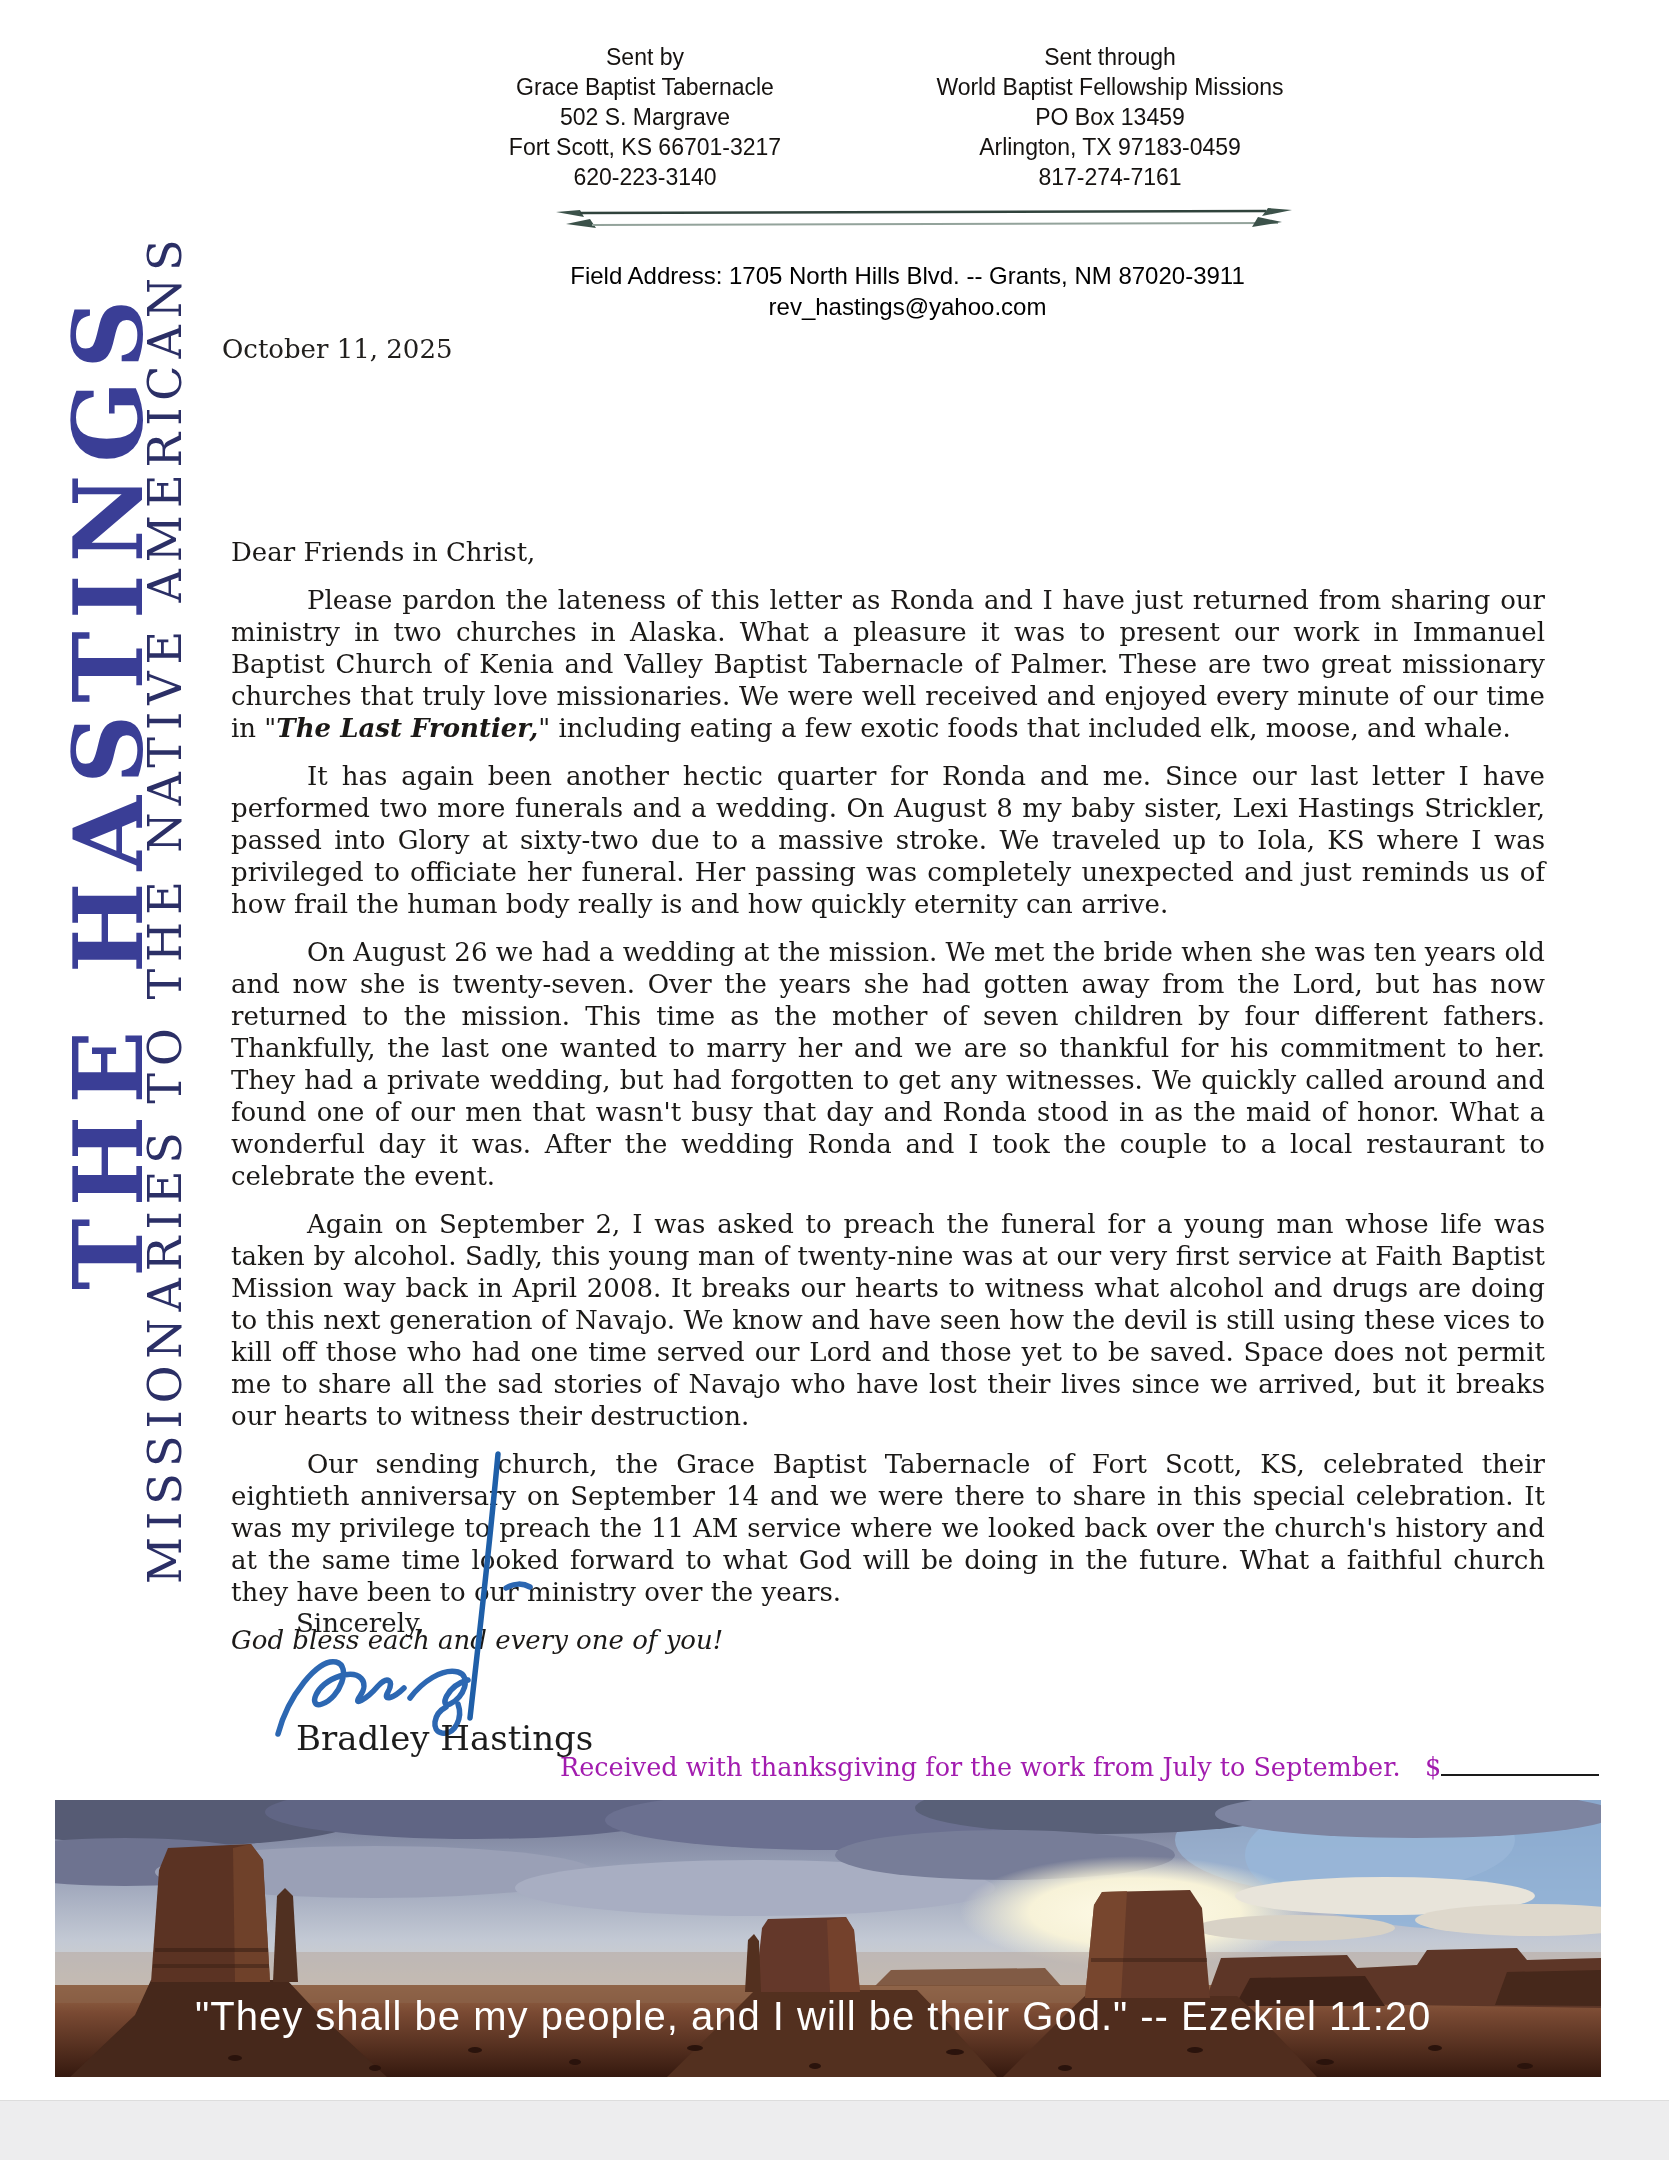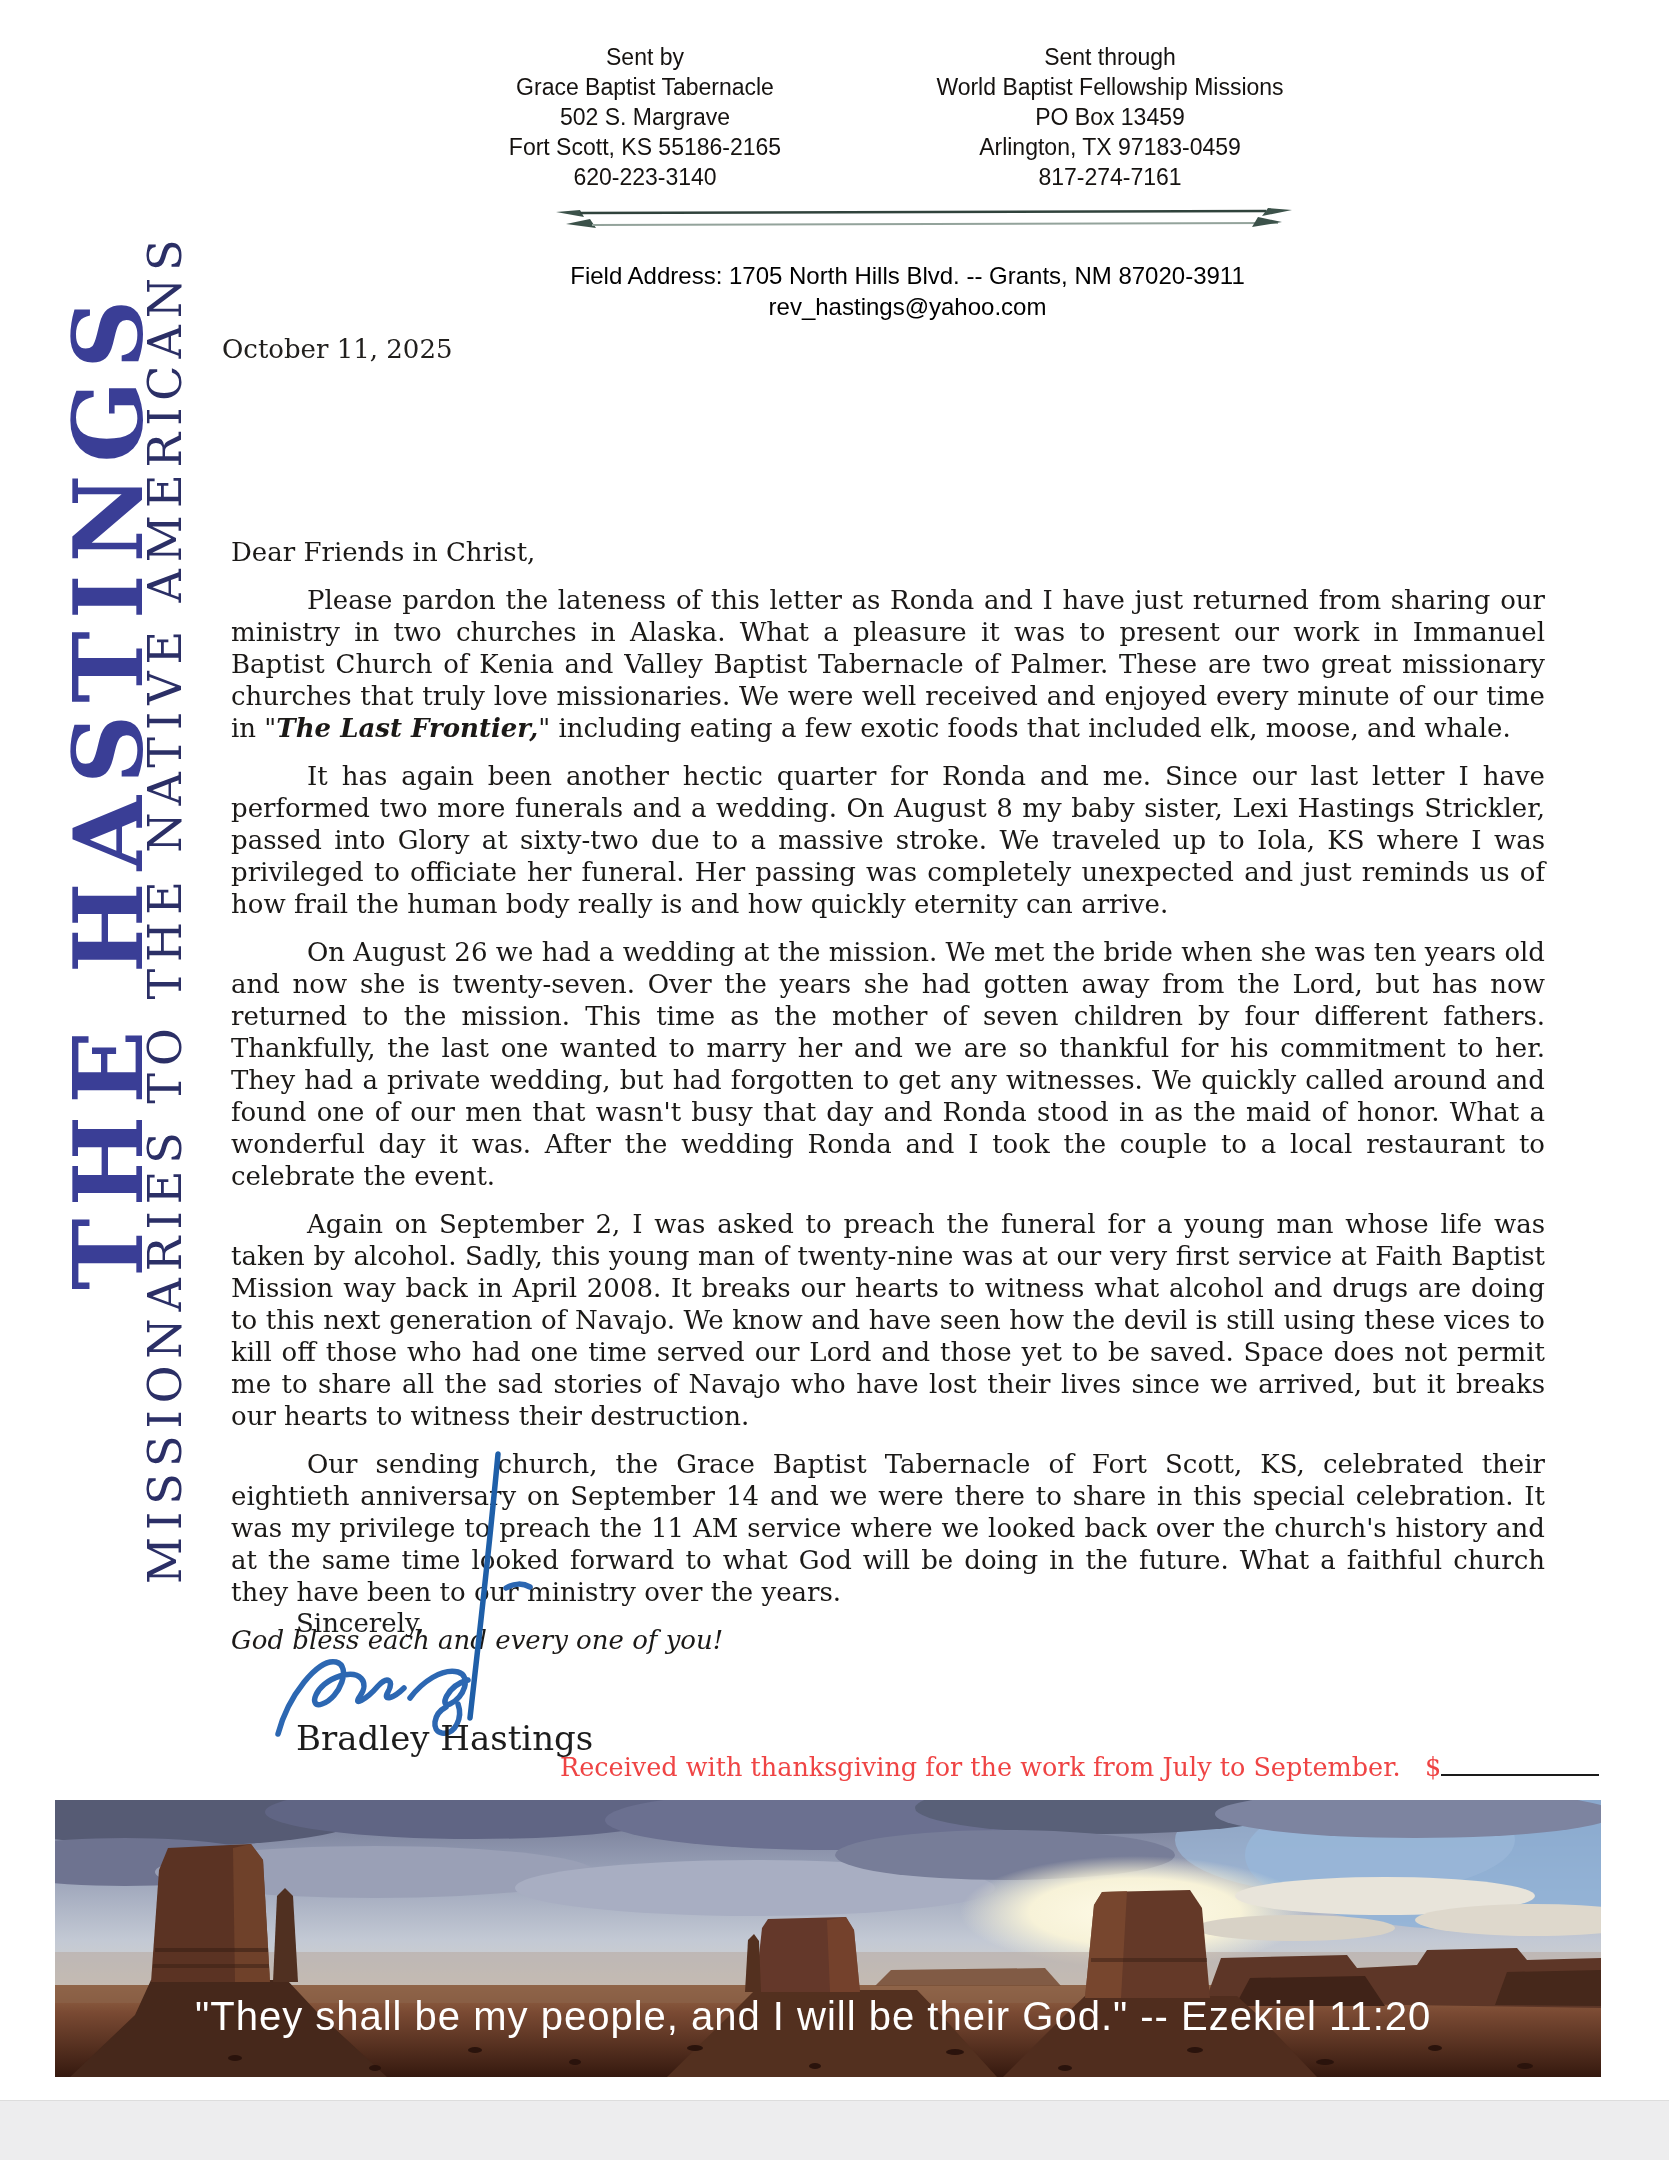--- a/index.html
+++ b/index.html
@@ -38,37 +38,37 @@
                  line-height:32px; text-align:justify; color:#1b1917; }
   .letter-body p { text-indent:76px; margin:16px; }
   .letter-body p.no-indent { text-indent:0; }
   .letter-body p.blessing { text-indent:0; font-style:italic; }
   .emph { font-style:italic; font-weight:bold; }
 
   .closing   { left:296px; top:1608px; font-size:26px; }
   .sig-name  { left:296px; top:1718px; font-size:34px; }
   .signature-svg { left:262px; top:1446px; width:310px; height:296px; }
 
-  .receipt { left:560px; top:1750px; font-size:25.5px; color:#ef4444; white-space:nowrap; }
+  .receipt { left:560px; top:1750px; font-size:25.5px; color:#a21caf; white-space:nowrap; }
   .amount-blank { display:inline-block; width:158px; border-bottom:2.5px solid #1a1a1a;
                   height:26px; vertical-align:baseline; }
 
   .footer-photo { left:55px; top:1800px; width:1546px; height:277px; }
 
   .bottom-strip { left:0; top:2100px; width:1669px; height:60px; background:#ededee;
                   border-top:1px solid #dddddd; }
 </style>
 </head>
 <body>
 
 <div class="abs addr addr-left">
   <div>Sent by</div>
   <div>Grace Baptist Tabernacle</div>
   <div>502 S. Margrave</div>
-  <div>Fort Scott, KS  55186-2165</div>
+  <div>Fort Scott, KS  66701-3217</div>
   <div>620-223-3140</div>
 </div>
 
 <div class="abs addr addr-right">
   <div>Sent through</div>
   <div>World Baptist Fellowship Missions</div>
   <div>PO Box 13459</div>
   <div>Arlington, TX  97183-0459</div>
   <div>817-274-7161</div>
 </div>

